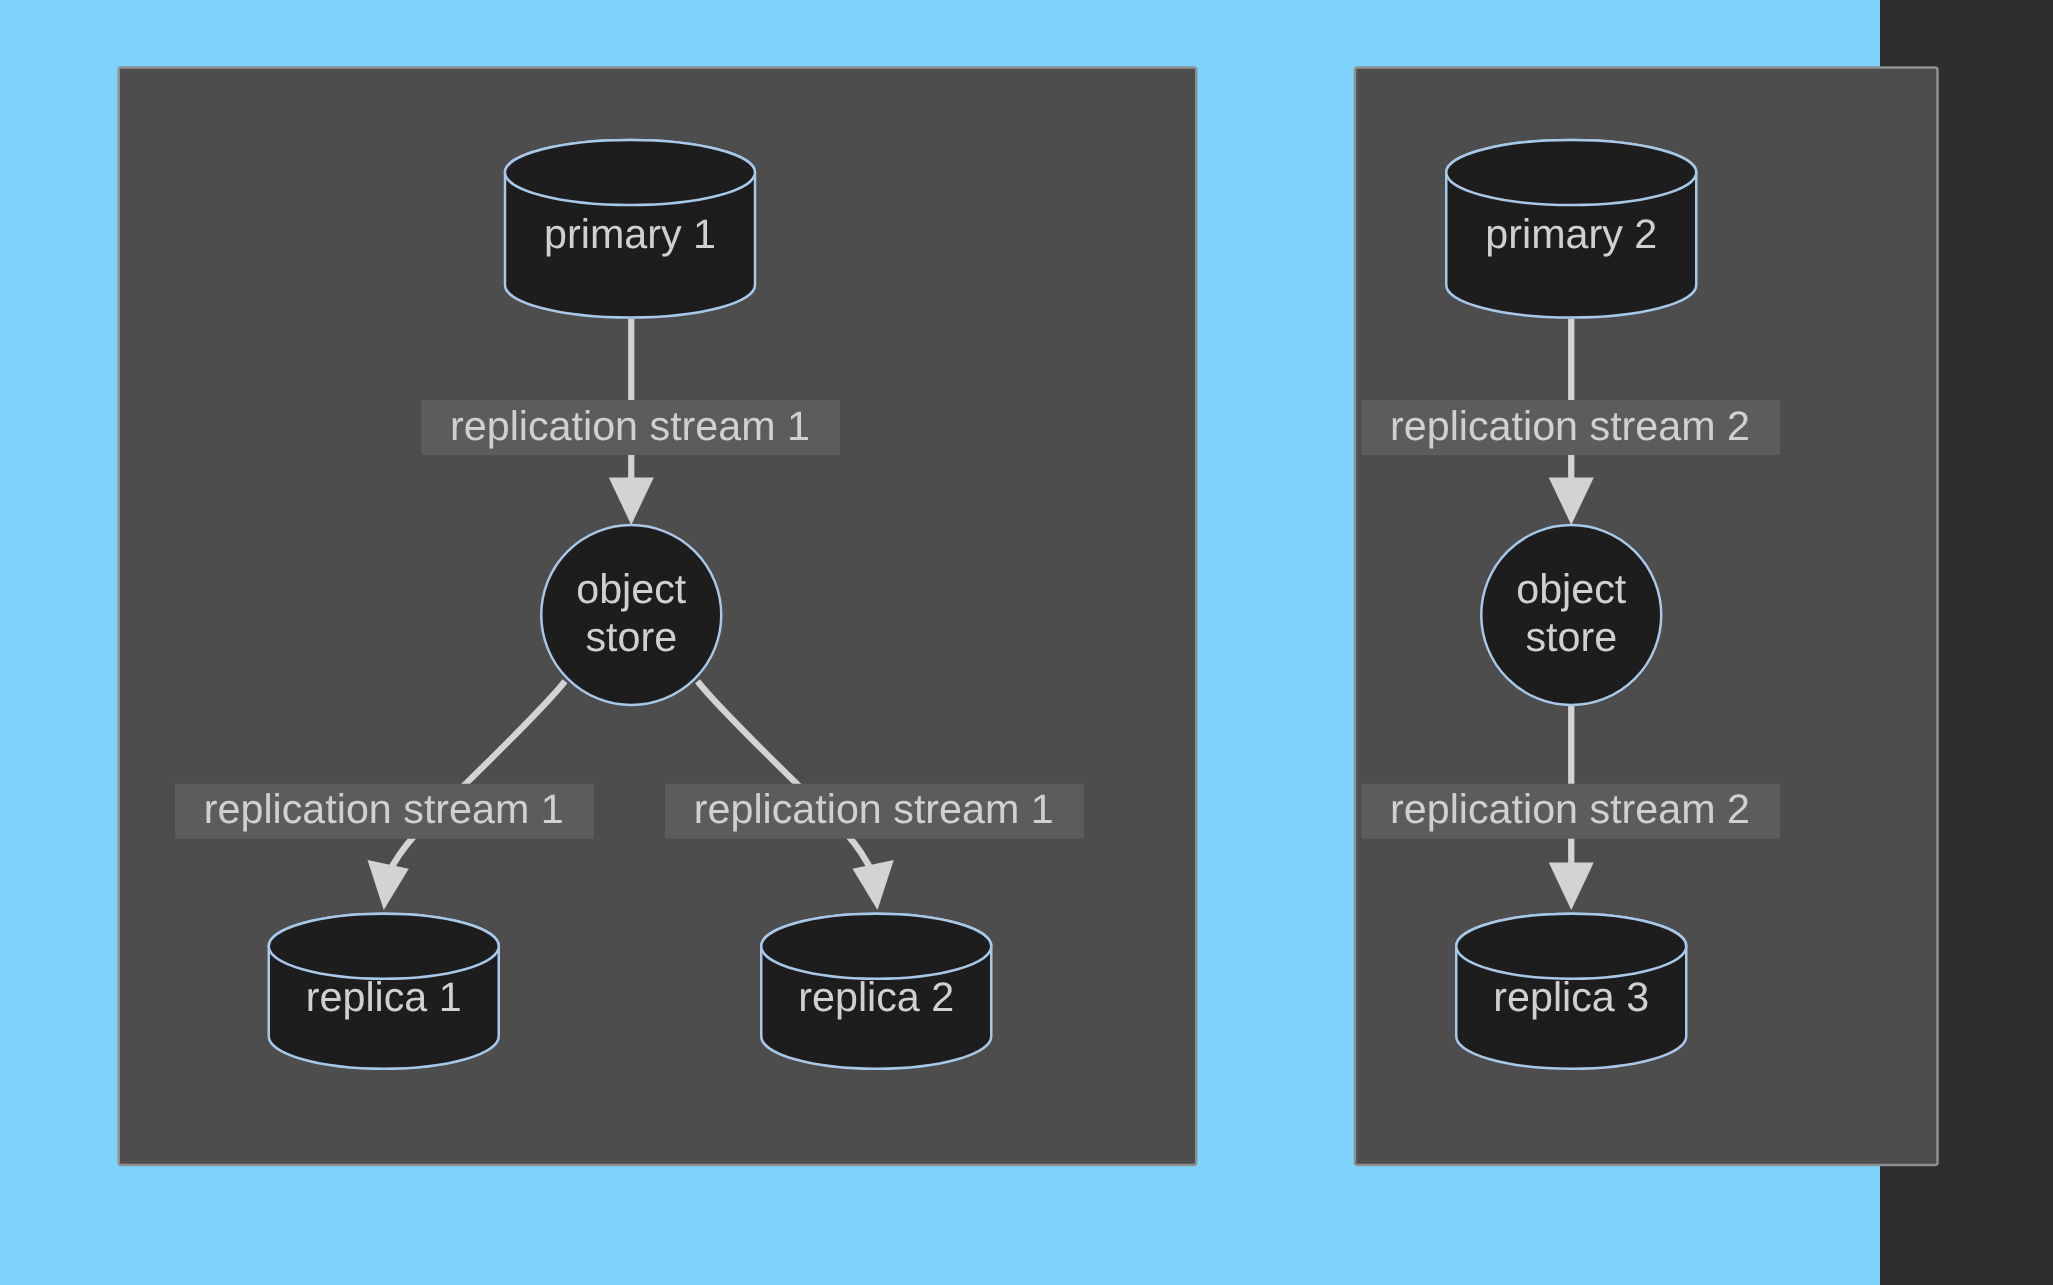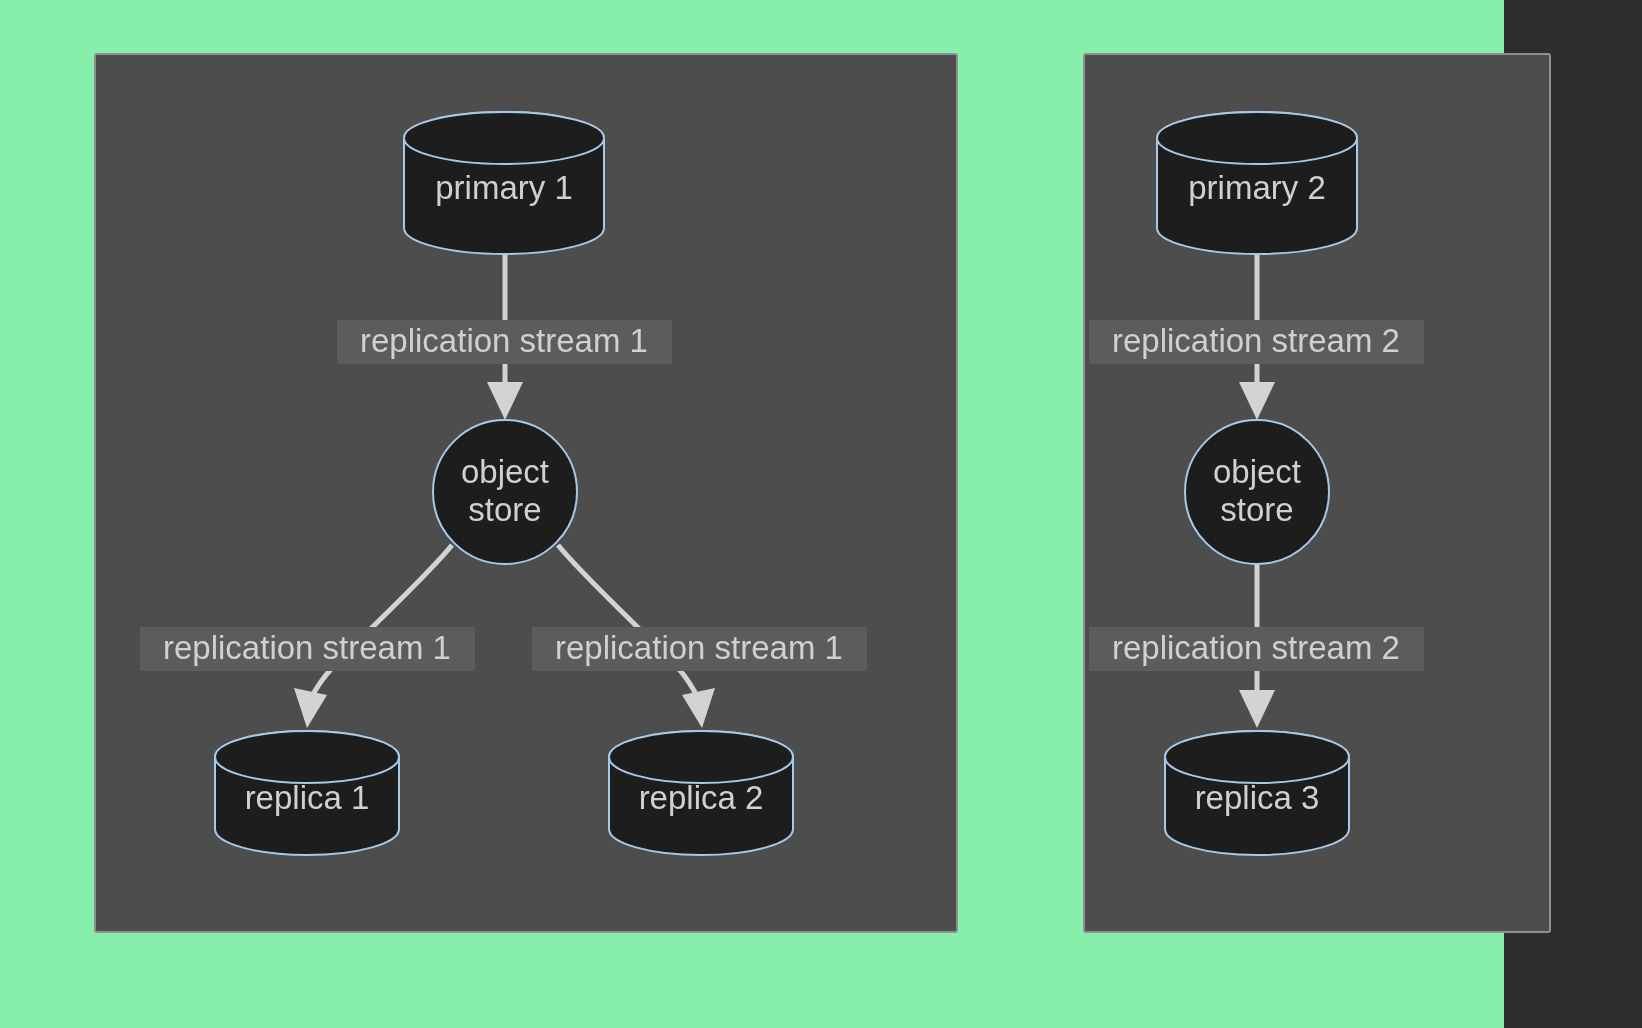--- a/index.html
+++ b/index.html
@@ -10,21 +10,21 @@
   body {
     width: 1642px;
     height: 1028px;
     overflow: hidden;
     font-family: "Liberation Sans", sans-serif;
   }
   #stage {
     position: relative;
     width: 1504px;
     height: 1028px;
-    background: #86efac;
+    background: #7dd3fc;
   }
   #diagram-svg {
     position: absolute;
     left: 0;
     top: 0;
     width: 1642px;
     height: 1028px;
     display: block;
   }
   .cluster-rect {

